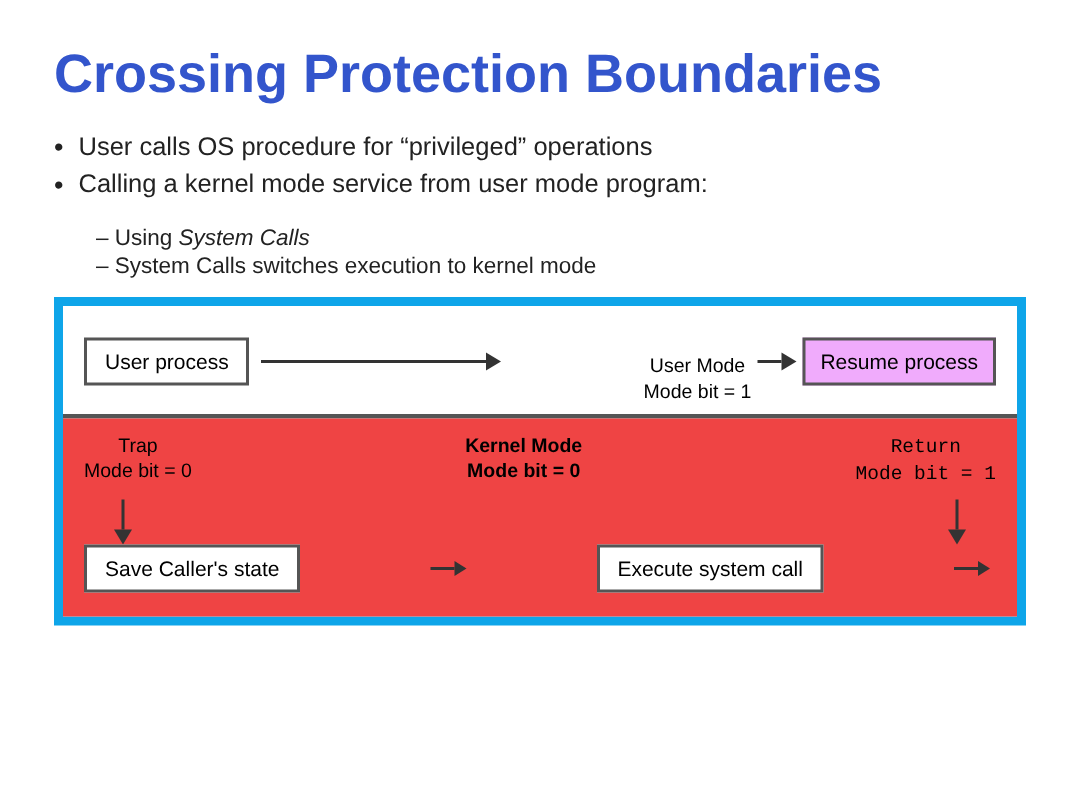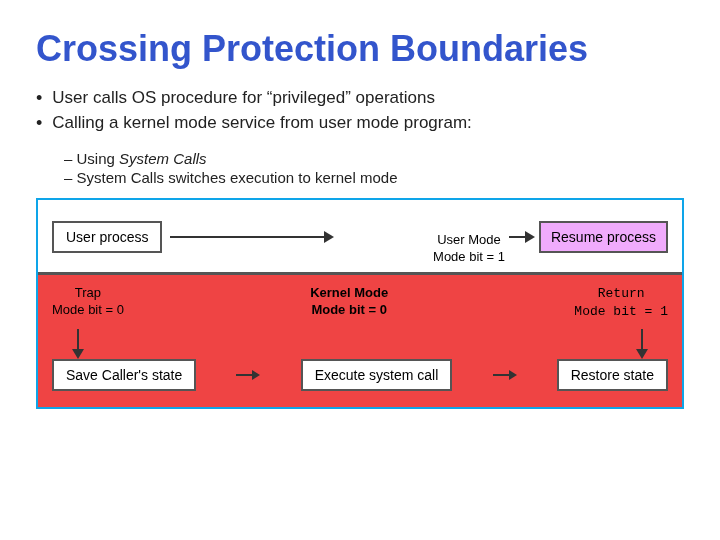--- a/index.html
+++ b/index.html
@@ -52,21 +52,21 @@
     .sub-bullets li::before {
       content: "– ";
     }
     em {
       font-style: italic;
     }
     
     .diagram-container {
       position: relative;
       width: 648px;
-      border: 2px solid #0ea5e9;
+      border: 6px solid #0ea5e9;
       background: #ffffff;
       margin: 0 auto;
     }
     .user-mode-row {
       display: flex;
       align-items: center;
       justify-content: space-between;
       padding: 10px 14px 8px 14px;
       background: #ffffff;
       position: relative;
@@ -289,21 +289,18 @@
 
         <div class="box">
           <span>Execute system call</span>
         </div>
 
         <div class="small-arrow-right">
           <div class="small-arrow-line"></div>
           <div class="small-arrow-head"></div>
         </div>
 
-        <div class="box">
-          <span>Restore state</span>
-        </div>
 
       </div>
 
     </div>
   </div>
 </div>
 
 </body></html>

